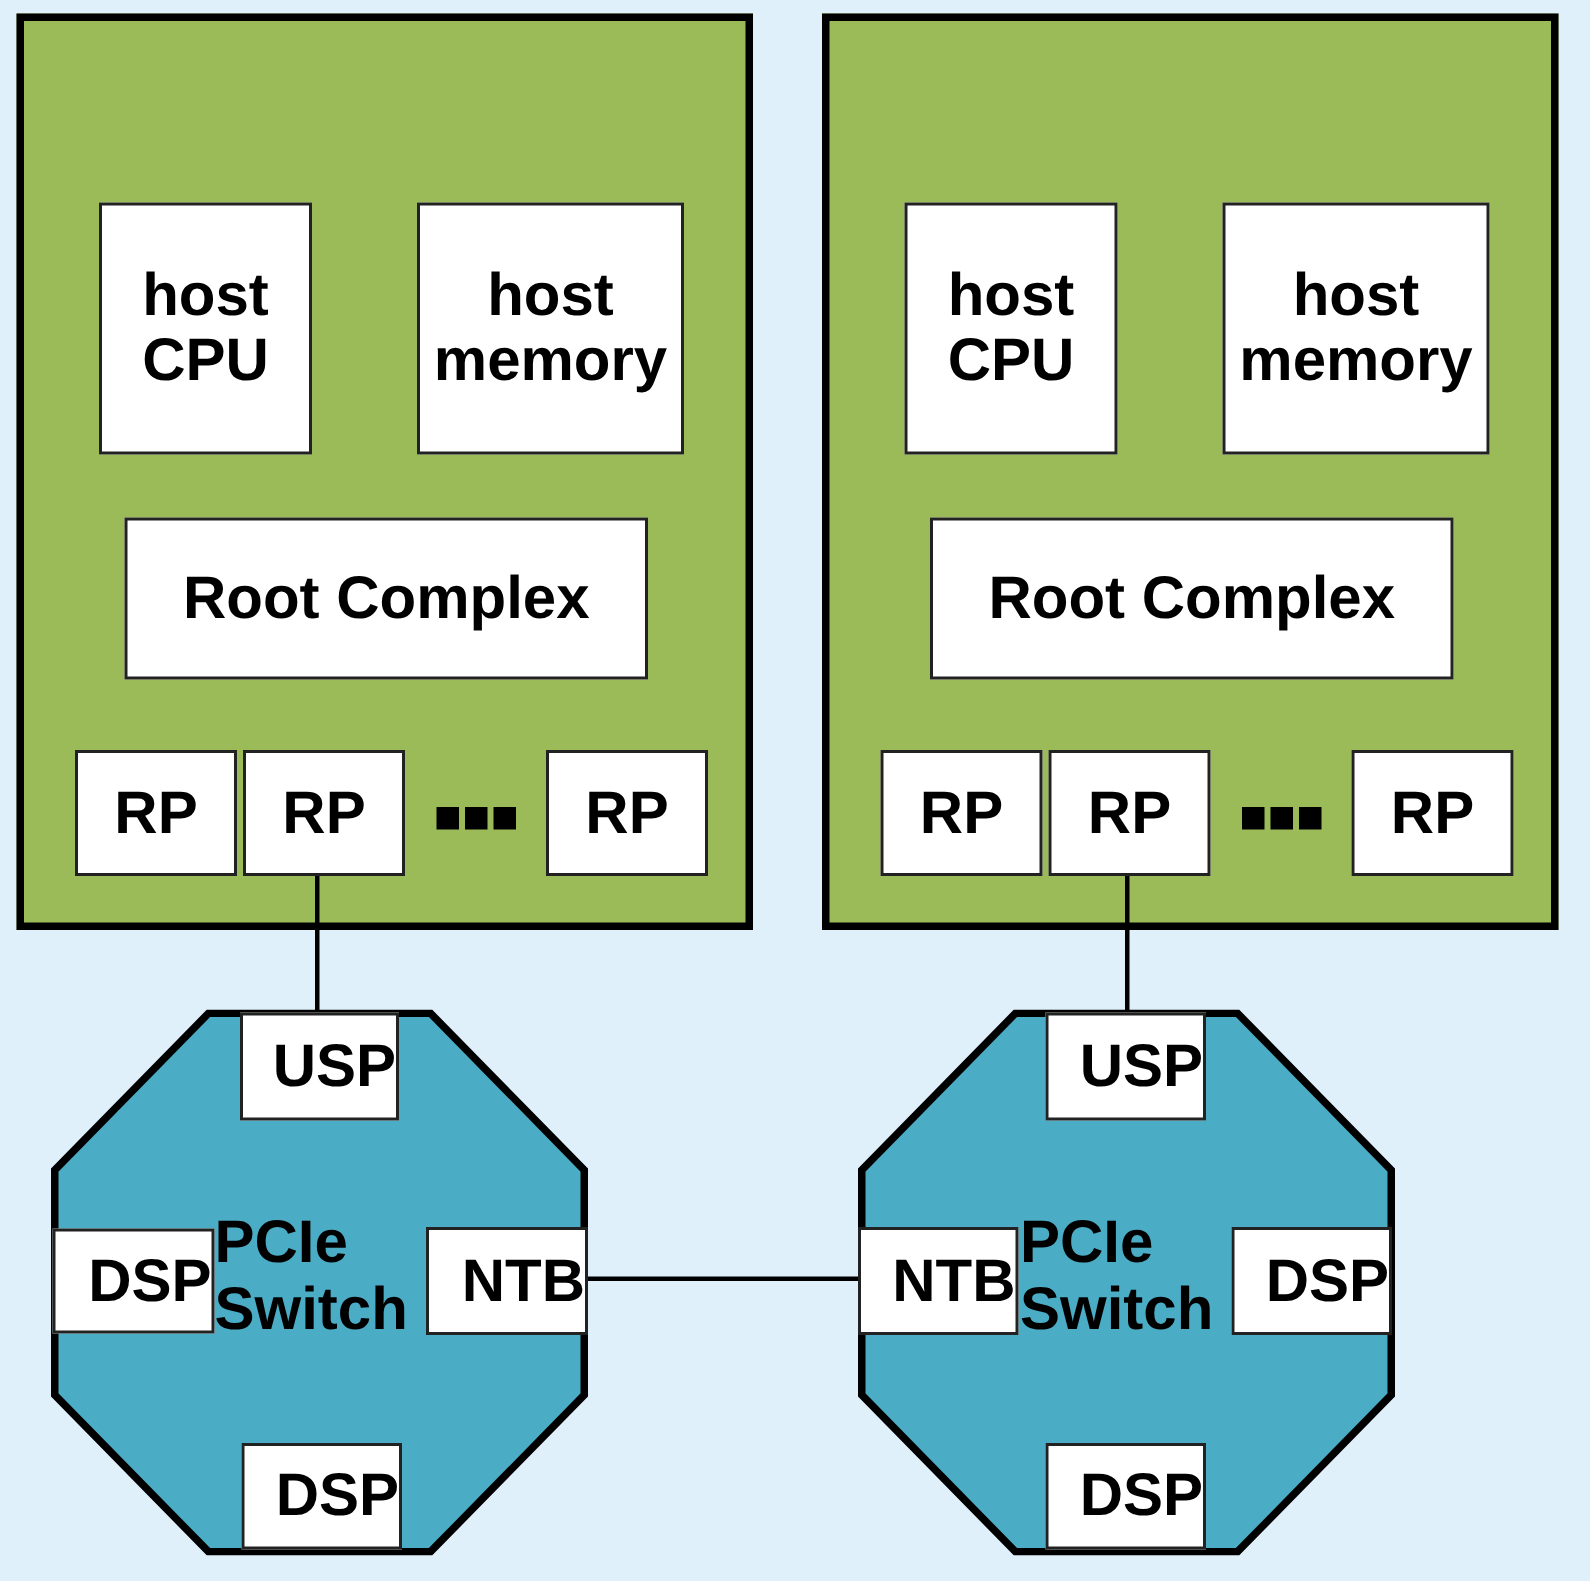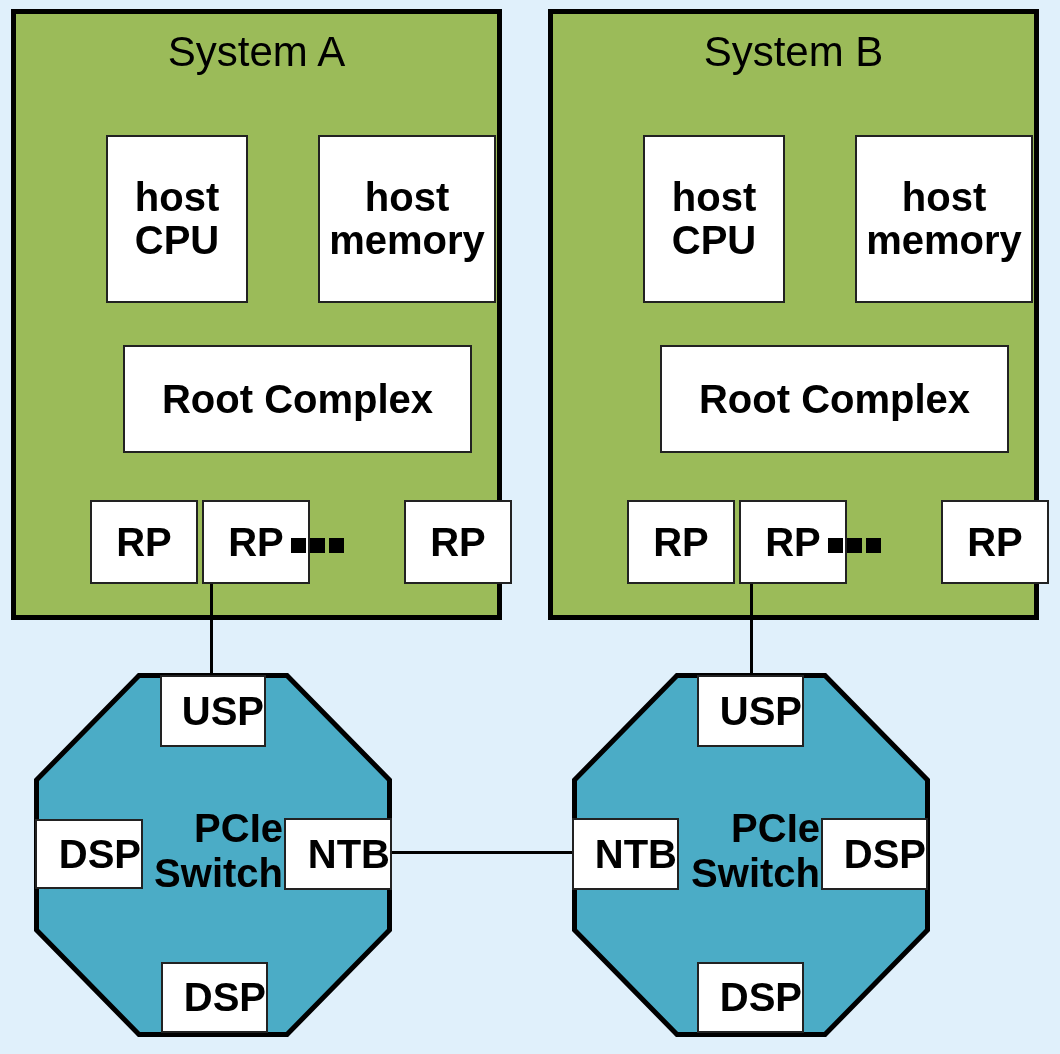--- a/index.html
+++ b/index.html
@@ -38,21 +38,20 @@
     background: #fff;
     border: 2px solid #222;
     display: flex;
     flex-direction: column;
     align-items: center;
     justify-content: center;
     text-align: center;
     font-weight: bold;
     font-size: 40px;
     line-height: 43px;
-    margin-left: 40px;
   }
   .host-cpu     { left: 50px;  top: 121px; width: 142px; height: 168px; }
   .host-memory  { left: 262px; top: 121px; width: 178px; height: 168px; }
   .root-complex { left: 67px;  top: 331px; width: 349px; height: 108px; align-items: center; }
   .rp  { top: 486px; width: 108px; height: 84px; }
   .rp1 { left: 34px; }
   .rp2 { left: 146px; }
   .rp3 { left: 348px; }
   .dots {
     position: absolute;
@@ -87,36 +86,35 @@
   .ntb-a        { left: 284px; top: 818px; width: 108px; height: 72px; }
   .dsp-bottom-a { left: 161px; top: 962px; width: 107px; height: 71px; }
   .usp-b        { left: 697px; top: 675px; width: 107px; height: 72px; }
   .ntb-b        { left: 572px; top: 818px; width: 107px; height: 72px; }
   .dsp-right-b  { left: 821px; top: 818px; width: 107px; height: 72px; }
   .dsp-bottom-b { left: 697px; top: 962px; width: 107px; height: 71px; }
   .switch-label {
     position: absolute;
     width: 140px;
     top: 806px;
-    text-align: right;
+    text-align: left;
     font-weight: bold;
     font-size: 40px;
     line-height: 45px;
     white-space: nowrap;
   }
   .switch-label-a { left: 143px; }
   .switch-label-b { left: 680px; }
 </style>
 </head>
 <body>
 
 <div class="canvas">
 
   <div class="system system-a">
-    <div class="system-title">System A</div>
 
     <div class="wbox host-cpu">
       <span>host</span>
       <span>CPU</span>
     </div>
     <div class="wbox host-memory">
       <span>host</span>
       <span>memory</span>
     </div>
     <div class="wbox root-complex">
@@ -132,21 +130,20 @@
       <div class="dot"></div>
       <div class="dot"></div>
       <div class="dot"></div>
     </div>
     <div class="wbox rp rp3">
       <span>RP</span>
     </div>
   </div>
 
   <div class="system system-b">
-    <div class="system-title">System B</div>
 
     <div class="wbox host-cpu">
       <span>host</span>
       <span>CPU</span>
     </div>
     <div class="wbox host-memory">
       <span>host</span>
       <span>memory</span>
     </div>
     <div class="wbox root-complex">

